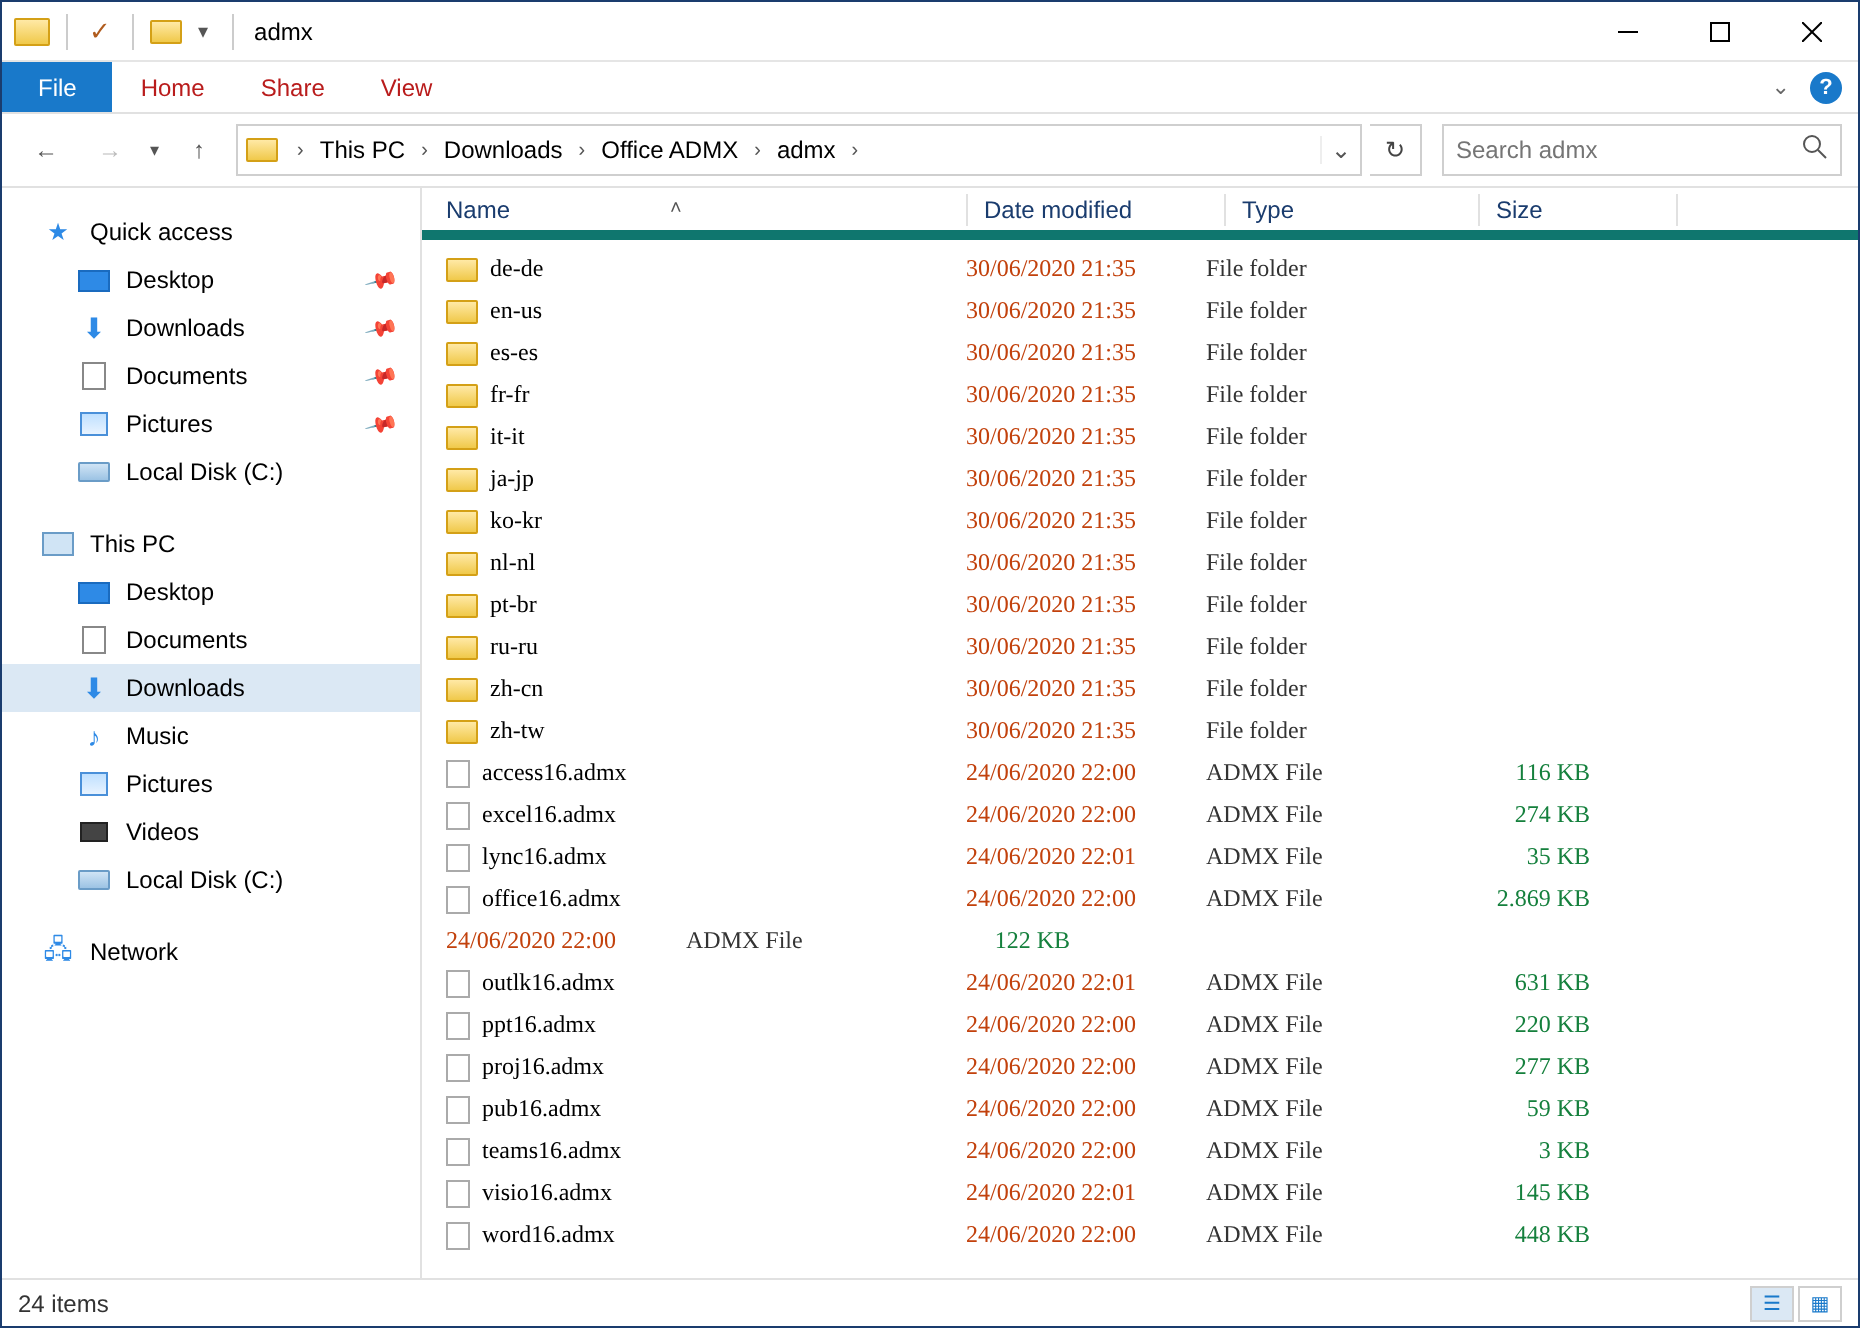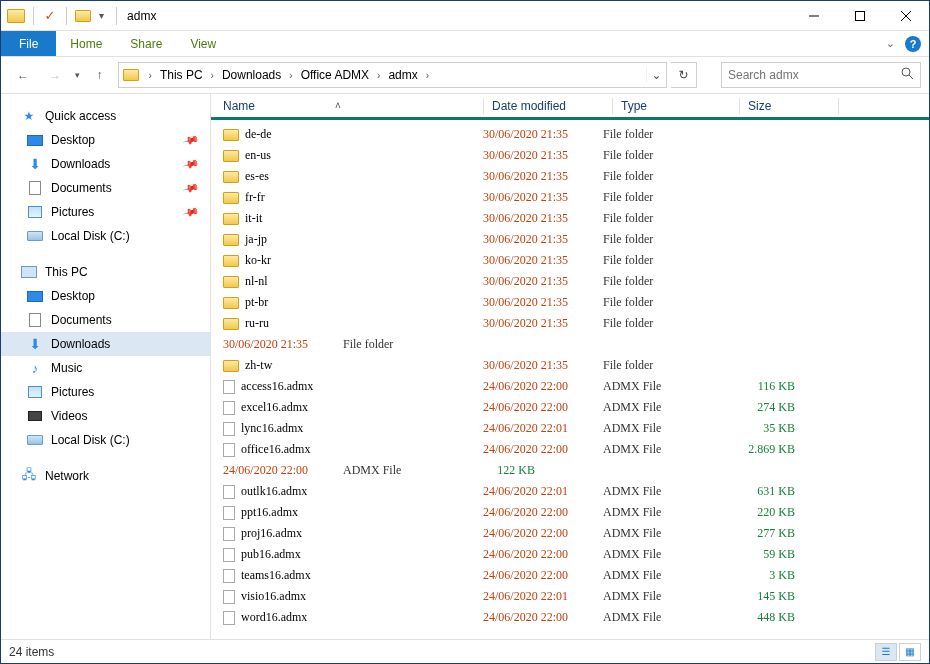--- a/index.html
+++ b/index.html
@@ -15,64 +15,64 @@
   .qat-check { width:16px; height:16px; display:inline-flex; align-items:center; justify-content:center; color:#b05c1e; font-size:13px;}
   .qat-drop { color:#555; font-size:10px; padding:0 4px;}
   .titlebar-title { padding-left: 6px; font-size: 12px; color:#000;}
   .titlebar-spacer { flex:1; }
   .wc-buttons { display:flex; }
   .wc-btn { width:46px; height:30px; display:flex; align-items:center; justify-content:center; color:#000; }
 
   
   .menubar { height: 26px; display:flex; align-items:stretch; border-bottom:1px solid #e1e1e1; position:relative;}
   .menu-file { background:#1979ca; color:#fff; padding:0 18px; display:flex; align-items:center; font-size:12px;}
-  .menu-item { padding:0 14px; display:flex; align-items:center; color:#4d7c0f;}
+  .menu-item { padding:0 14px; display:flex; align-items:center; color:#b91c1c;}
   .menu-right { position:absolute; right:8px; top:0; height:100%; display:flex; align-items:center; gap:10px;}
   .chev-down { color:#666; font-size:11px;}
   .help-ico { width:16px; height:16px; border-radius:50%; background:#1979ca; color:#fff; display:flex; align-items:center; justify-content:center; font-size:11px; font-weight:bold;}
 
   
   .navrow { height:36px; display:flex; align-items:center; gap:4px; padding:4px 8px; }
   .nav-btn { width:28px; height:28px; display:flex; align-items:center; justify-content:center; color:#555; border-radius:2px;}
   .nav-sep-drop { font-size:9px; color:#555; padding:0 2px;}
   .addrbar { flex:1; height:26px; border:1px solid #cfcfcf; display:flex; align-items:center; background:#fff; }
   .addr-folder { padding:0 6px 0 4px; display:flex; align-items:center;}
   .crumb { display:flex; align-items:center; padding:0 4px; height:100%; color:#000; white-space:nowrap;}
   .crumb-sep { color:#555; font-size:10px; padding:0 4px;}
   .addr-spacer { flex:1;}
   .addr-drop { width:20px; display:flex; align-items:center; justify-content:center; color:#555; border-left:1px solid #eee;}
   .addr-refresh { width:26px; height:26px; border:1px solid #cfcfcf; border-left:none; display:flex; align-items:center; justify-content:center; color:#444;}
-  .searchbox { width:200px; height:26px; border:1px solid #cfcfcf; display:flex; align-items:center; margin-left:20px; padding:0 6px; color:#777;}
+  .searchbox { width:200px; height:26px; border:1px solid #cfcfcf; display:flex; align-items:center; margin-left:6px; padding:0 6px; color:#777;}
   .searchbox input { flex:1; border:none; outline:none; font-size:12px; color:#555;}
   .search-ico { color:#555;}
 
   
   .main { flex:1; display:flex; overflow:hidden; border-top:1px solid #e1e1e1;}
   .sidebar { width:210px; border-right:1px solid #e1e1e1; padding:10px 0 0 0; overflow:auto;}
   .tree-group { margin-bottom:12px;}
   .tree-item { display:flex; align-items:center; height:24px; padding-left:22px; gap:8px; position:relative;}
   .tree-item.root { padding-left:20px; font-weight:normal;}
-  .tree-item.sub { padding-left:26px;}
+  .tree-item.sub { padding-left:38px;}
   .tree-item.selected { background:#dbe8f4;}
   .pin { position:absolute; right:12px; color:#888; font-size:11px; transform:rotate(30deg);}
   .ico { width:16px; height:16px; display:inline-flex; align-items:center; justify-content:center;}
   .ico-star { color:#2e8ae6;}
   .ico-desktop { width:16px; height:11px; background:#2e8ae6; border:1px solid #1a6bbf; }
   .ico-download { color:#2e8ae6; font-size:14px;}
   .ico-doc { width:12px; height:14px; border:1px solid #888; background:#fff;}
   .ico-pic { width:14px; height:12px; border:1px solid #4a90d9; background:linear-gradient(#bfe0ff,#e8f3ff);}
   .ico-disk { width:16px; height:10px; background:linear-gradient(#d0e4f5,#9cc3e4); border:1px solid #6a9cc7; border-radius:1px;}
   .ico-pc { width:16px; height:12px; background:#d0e4f5; border:1px solid #6a9cc7;}
   .ico-music { color:#2e8ae6; font-size:13px;}
   .ico-video { width:14px; height:10px; background:#444; border:1px solid #222;}
   .ico-network { color:#2e8ae6; font-size:13px;}
 
   
   .listing { flex:1; display:flex; flex-direction:column;}
-  .col-headers { height:26px; display:flex; align-items:center; border-bottom:3px solid #0f766e; color:#1a3c6e; padding-left:12px; font-size:12px;}
+  .col-headers { height:26px; display:flex; align-items:center; border-bottom:5px solid #0f766e; color:#1a3c6e; padding-left:12px; font-size:12px;}
   .col { display:flex; align-items:center; height:100%;}
   .col.name { width:260px;}
   .col.date { width:120px;}
   .col.type { width:118px;}
   .col.size { width:90px; justify-content:flex-start;}
   .sort-ico { margin-left:80px; color:#555; font-size:10px;}
   .col-sep { width:1px; height:16px; background:#e1e1e1; margin-right:8px;}
   .rows { flex:1; overflow:auto; padding-top:4px;}
   .row { height:21px; display:flex; align-items:center; padding-left:12px; font-size:12px; color:#000;font-family:Liberation Serif, serif;}
   .cell-name { width:260px; display:flex; align-items:center; gap:6px;}
@@ -374,20 +374,24 @@
           <div class="row">
             <div class="cell-name">
               <span class="file-icon-folder"></span>
               <span>ru-ru</span>
             </div>
             <div class="cell-date">30/06/2020 21:35</div>
             <div class="cell-type">File folder</div>
             <div class="cell-size"></div>
           </div>
           <div class="row">
+            <div class="cell-name">
+              <span class="file-icon-folder"></span>
+              <span>zh-cn</span>
+            </div>
             <div class="cell-date">30/06/2020 21:35</div>
             <div class="cell-type">File folder</div>
             <div class="cell-size"></div>
           </div>
           <div class="row">
             <div class="cell-name">
               <span class="file-icon-folder"></span>
               <span>zh-tw</span>
             </div>
             <div class="cell-date">30/06/2020 21:35</div>

